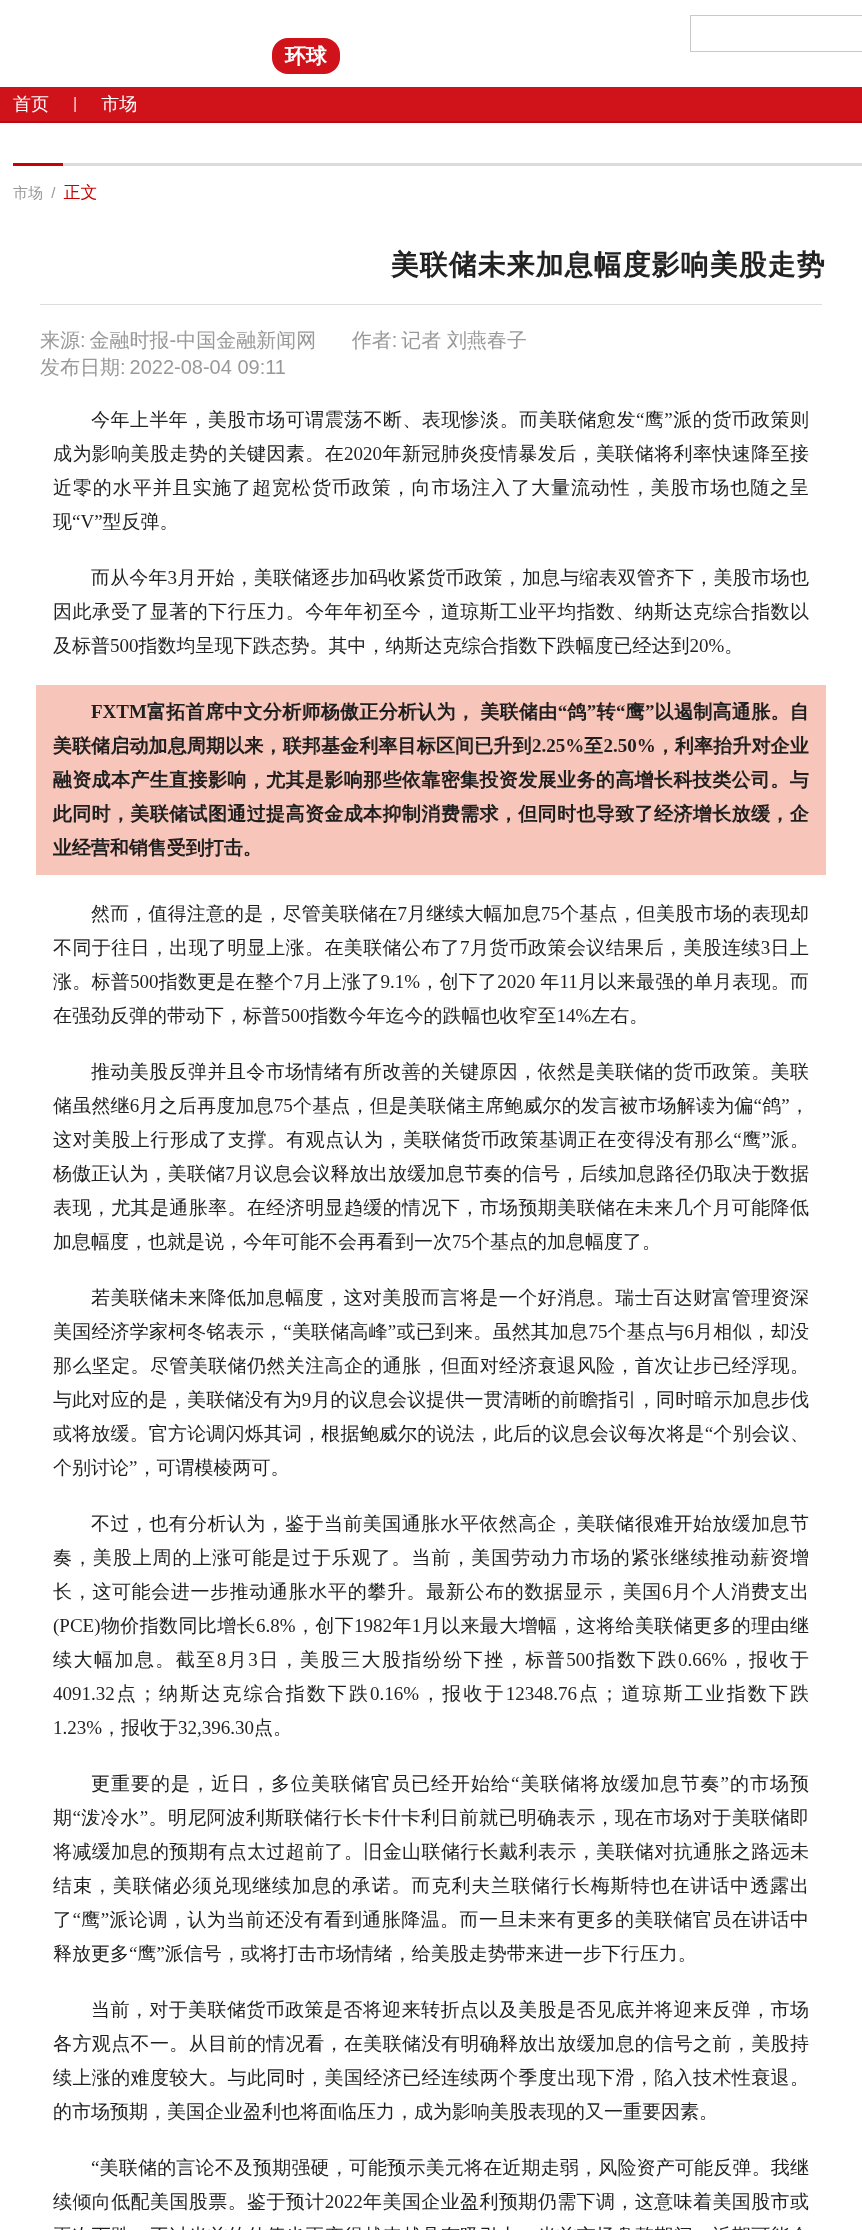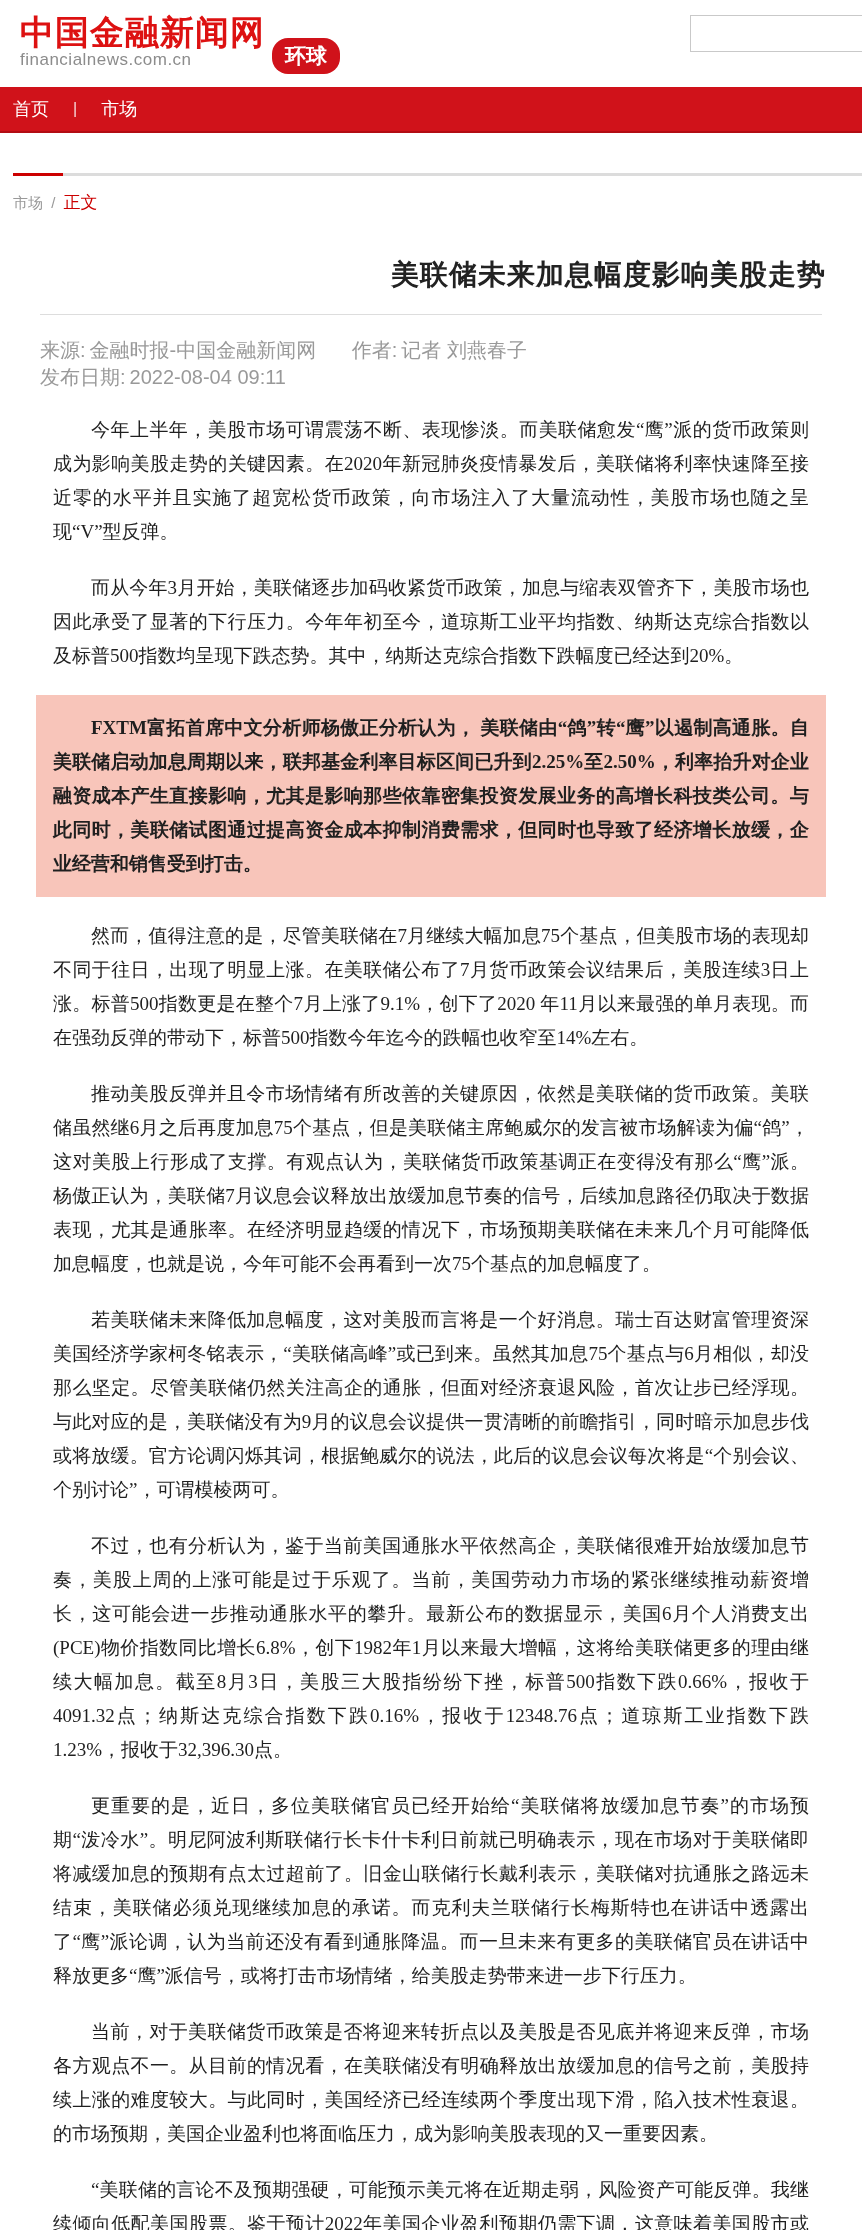--- a/index.html
+++ b/index.html
@@ -29,21 +29,21 @@
   .search-input {
     position: absolute; left: 690px; top: 15px;
     width: 260px; height: 37px;
     border: 1px solid #c9c9c9; background: #fff;
     box-sizing: border-box; font-size: 16px; padding: 0 8px;
     outline: none;
   }
 
   
   .main-nav {
-    height: 46px; background: #d0121a;
+    height: 36px; background: #d0121a;
     display: flex; align-items: center;
     padding-left: 13px; border-bottom: 2px solid #b20d14;
     box-sizing: border-box;
   }
   .nav-item {
     color: #fff; font-size: 18px; text-decoration: none; cursor: pointer;
   }
   .nav-divider { color: rgba(255,255,255,0.85); margin: 0 24px; font-size: 16px; }
 
   
@@ -75,31 +75,27 @@
   .article-body {
     margin-top: 10px; color: #1f1f1f;
     font-family: "Liberation Serif", "DejaVu Serif", serif;
   }
   .para {
     font-size: 19px; line-height: 34px;
     text-align: justify; text-indent: 2em;
     margin: 22px 0; padding: 0 17px;
   }
   .para.highlight {
-    background: #f8c5ba; font-weight: bold; padding: 16px 17px;
+    background: #f8c5ba; font-weight: bold; padding: 10px 17px;
   }
 </style>
 </head>
 <body>
 
 <header class="site-header">
-  <div class="logo-block">
-    <div class="logo-cn">中国金融新闻网</div>
-    <div class="logo-domain">financialnews.com.cn</div>
-  </div>
   <div class="channel-badge">环球</div>
   <input type="text" class="search-input" value="" style="">
 </header>
 
 <nav class="main-nav">
   <a class="nav-item">首页</a>
   <span class="nav-divider">|</span>
   <a class="nav-item">市场</a>
 </nav>
 

